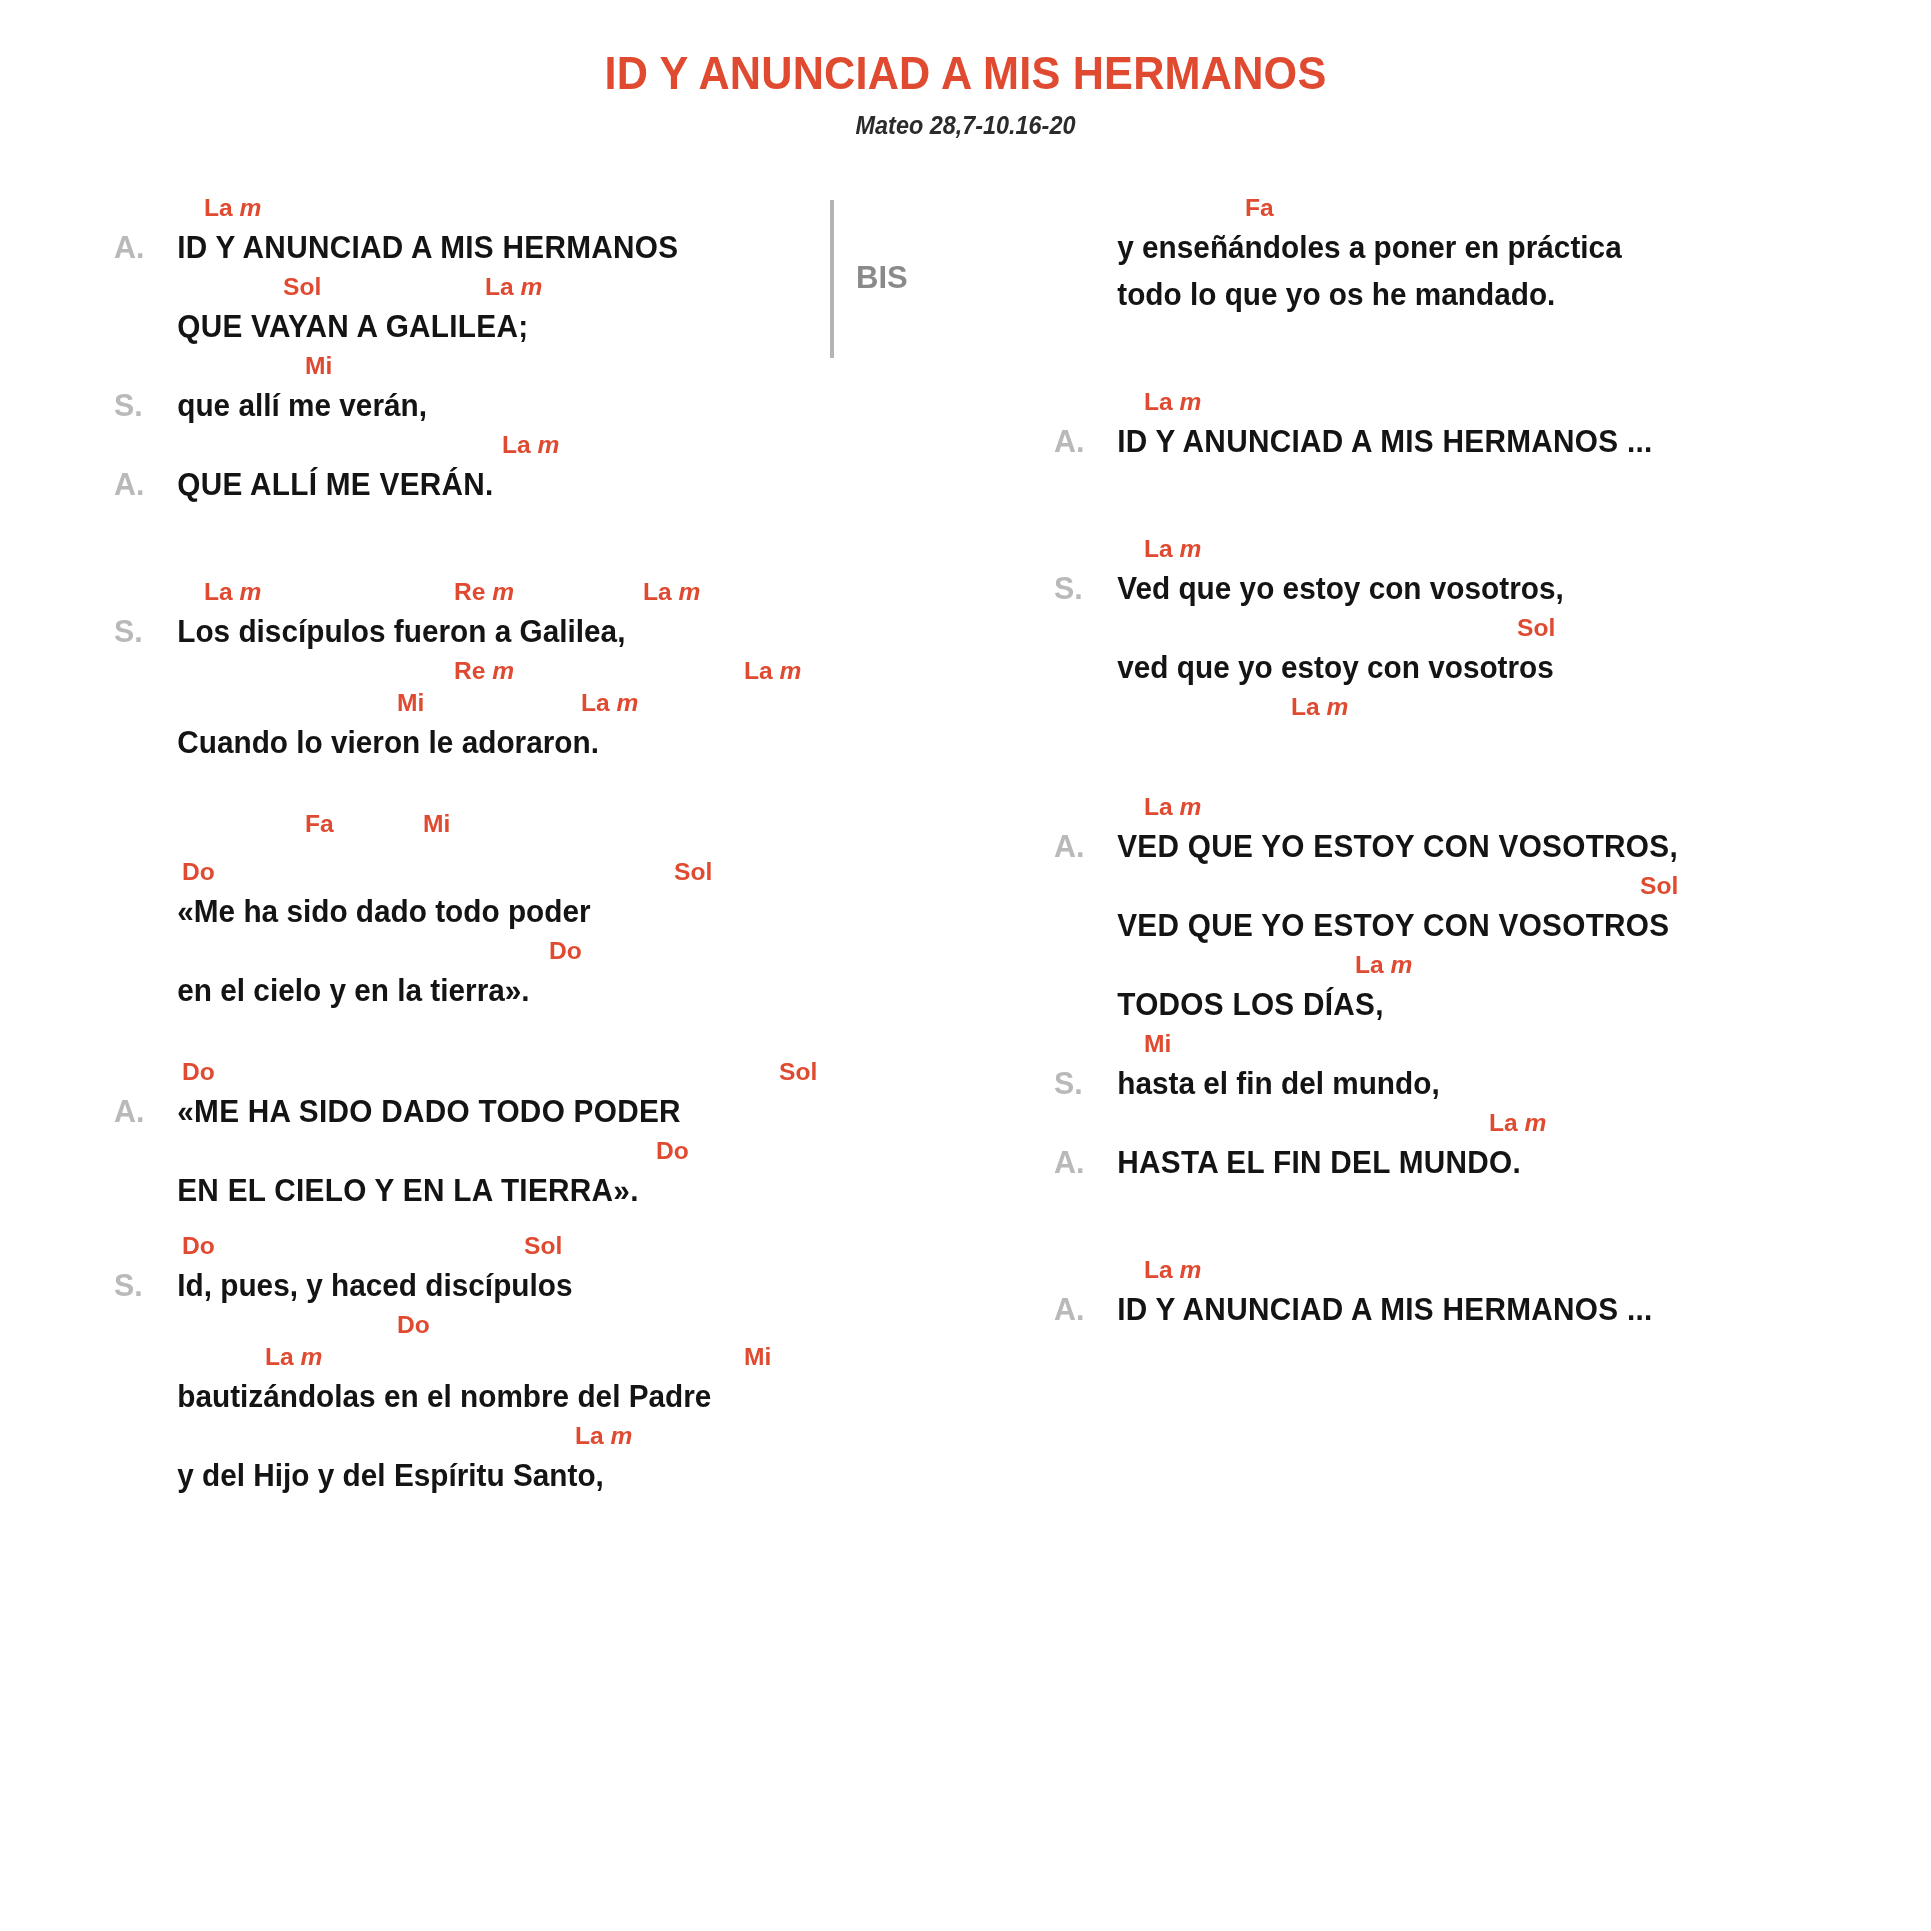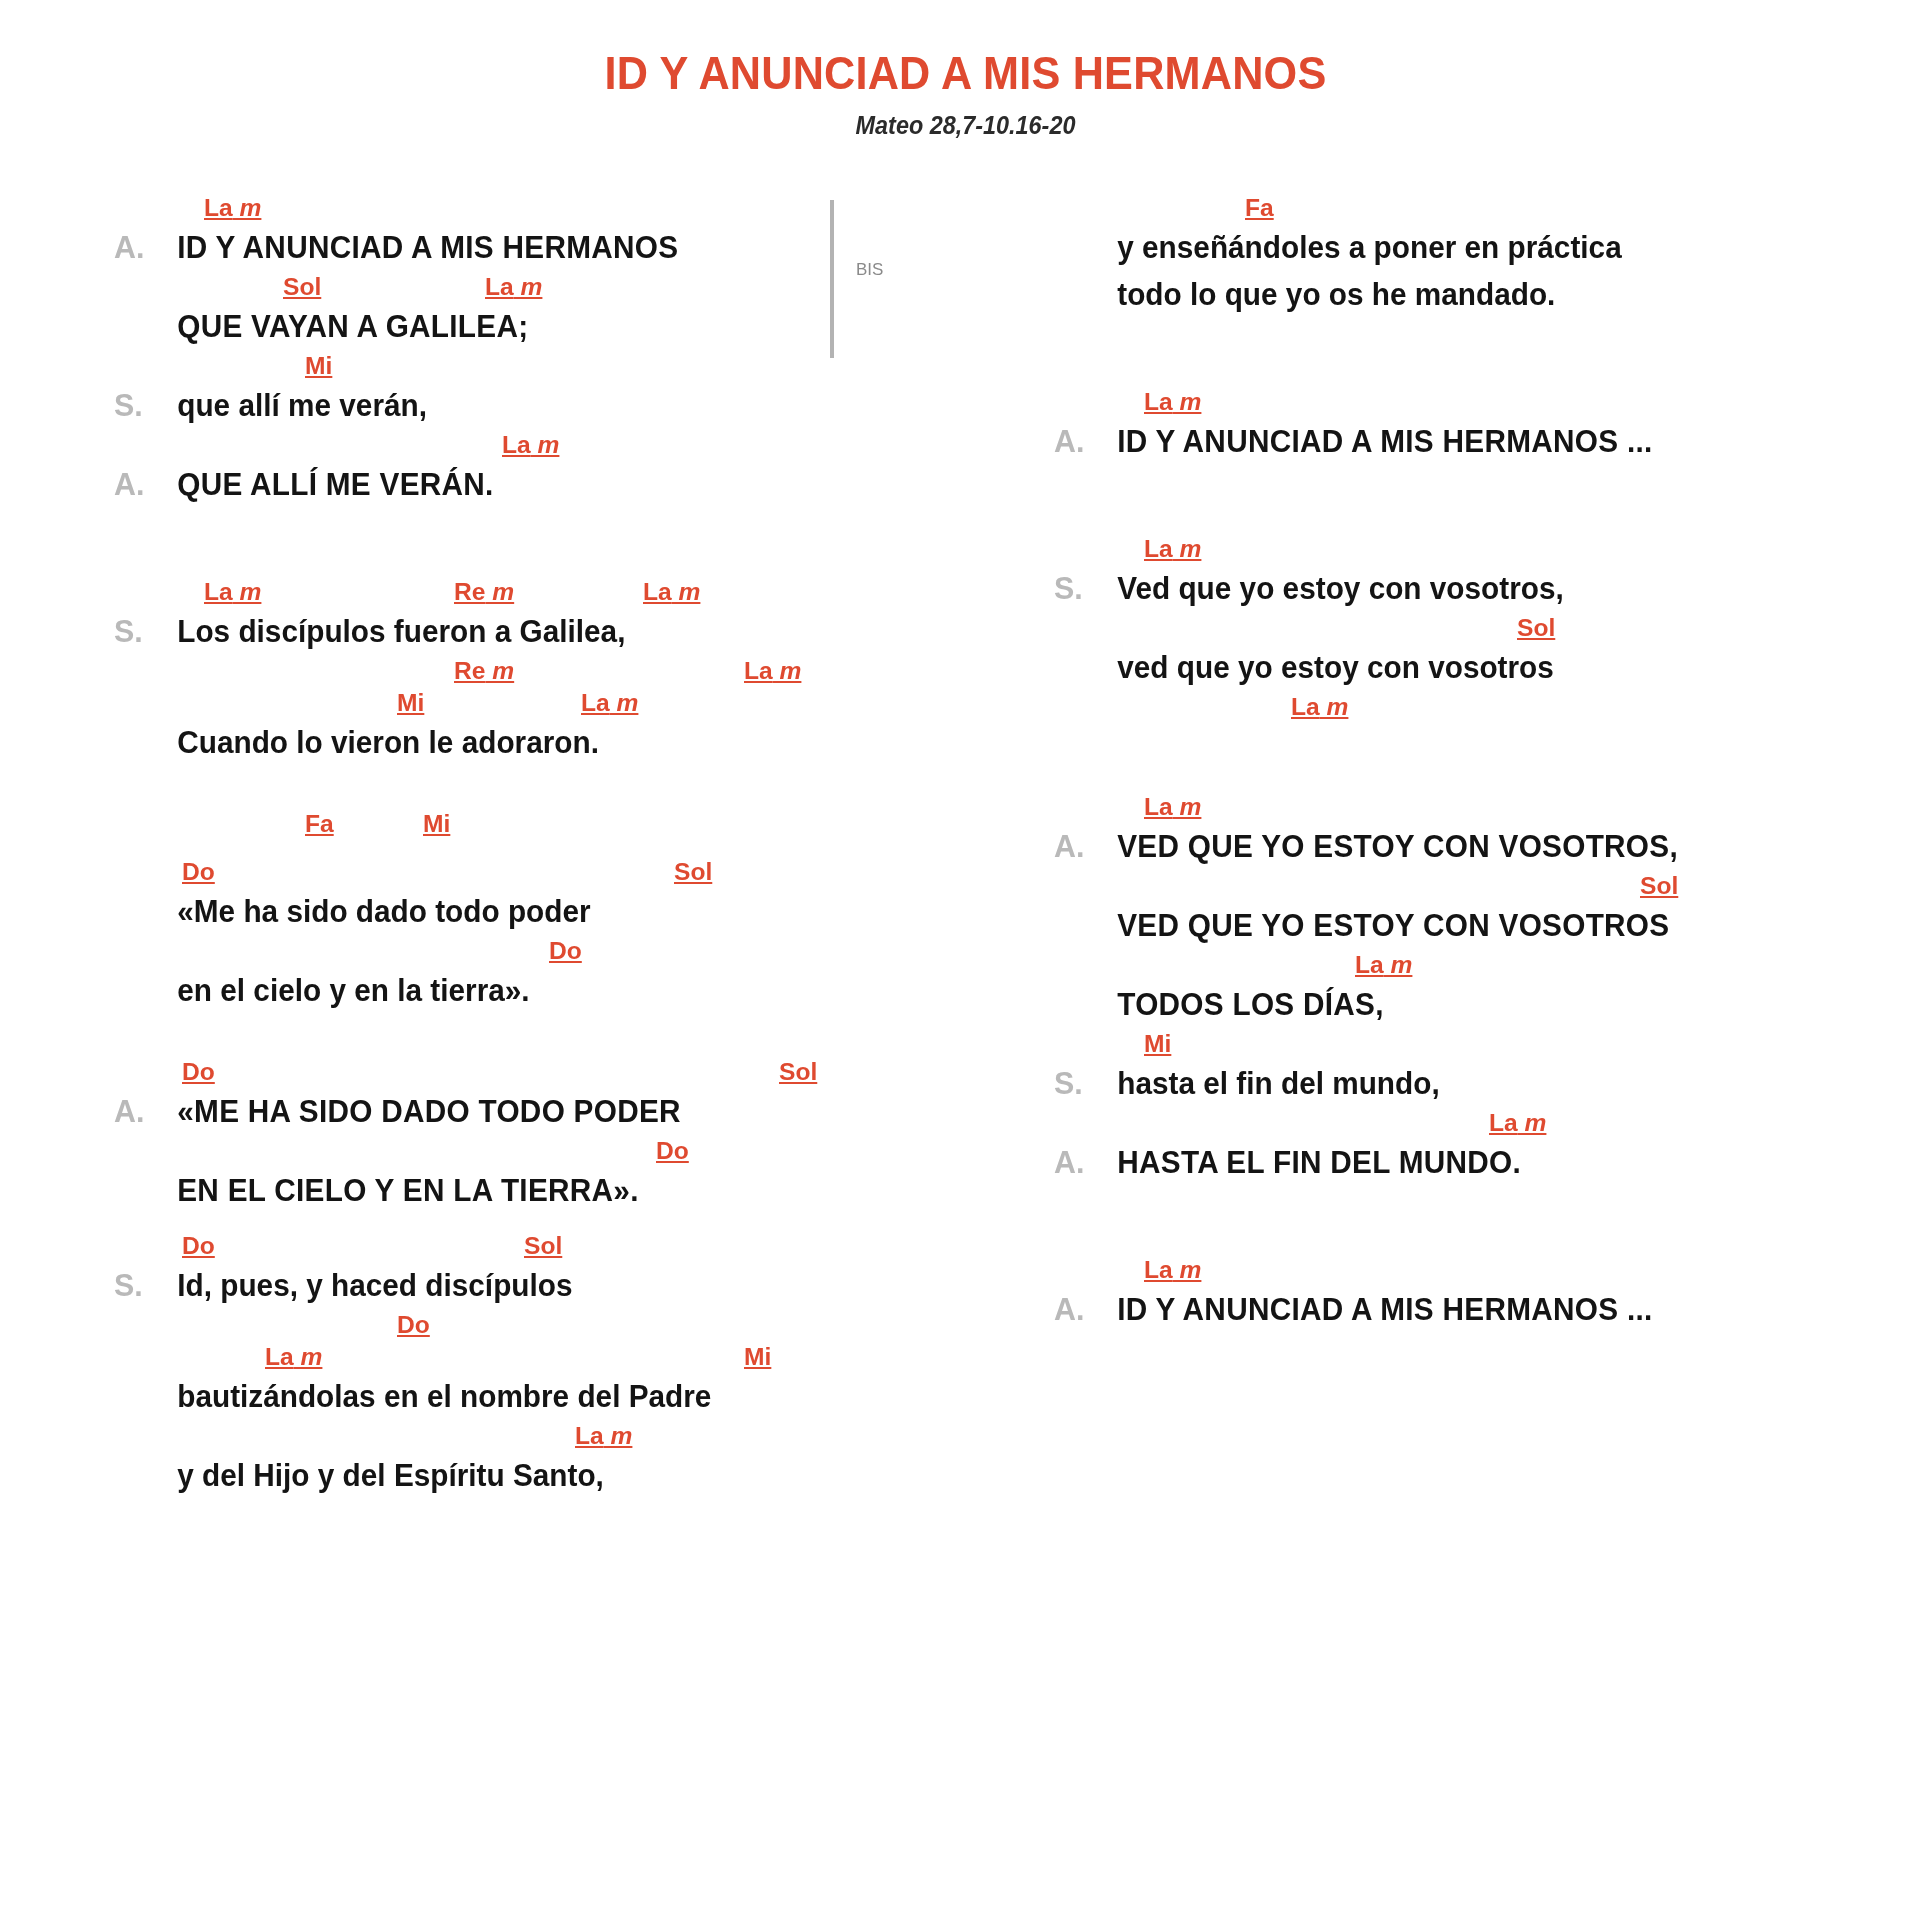--- a/index.html
+++ b/index.html
@@ -79,21 +79,20 @@
     font-size: 24.6px;
     font-weight: bold;
     color: #DF4A30;
     line-height: 32px;
     margin-left: 68px;
   }
   .chordrow .ch {
     position: absolute;
     top: 0;
     white-space: pre;
-    text-decoration: underline;
   }
   .chordrow .ch .min {
     font-style: italic;
     font-weight: bold;
   }
 
   .lyricrow {
     position: relative;
     height: 47px;
     line-height: 47px;
@@ -146,22 +145,22 @@
     top: 0;
     width: 3.5px;
     height: 158px;
     background: #B3B3B3;
   }
   .bis-label {
     position: absolute;
     left: 26px;
     top: 60px;
     color: #8A8A8A;
-    font-size: 17px;
-    font-weight: normal;
+    font-size: 31px;
+    font-weight: bold;
     white-space: nowrap;
   }
 </style>
 </head>
 <body>
 
 <div class="page">
 
   <div class="header">
     <div class="song-title">ID Y ANUNCIAD A MIS HERMANOS</div>

